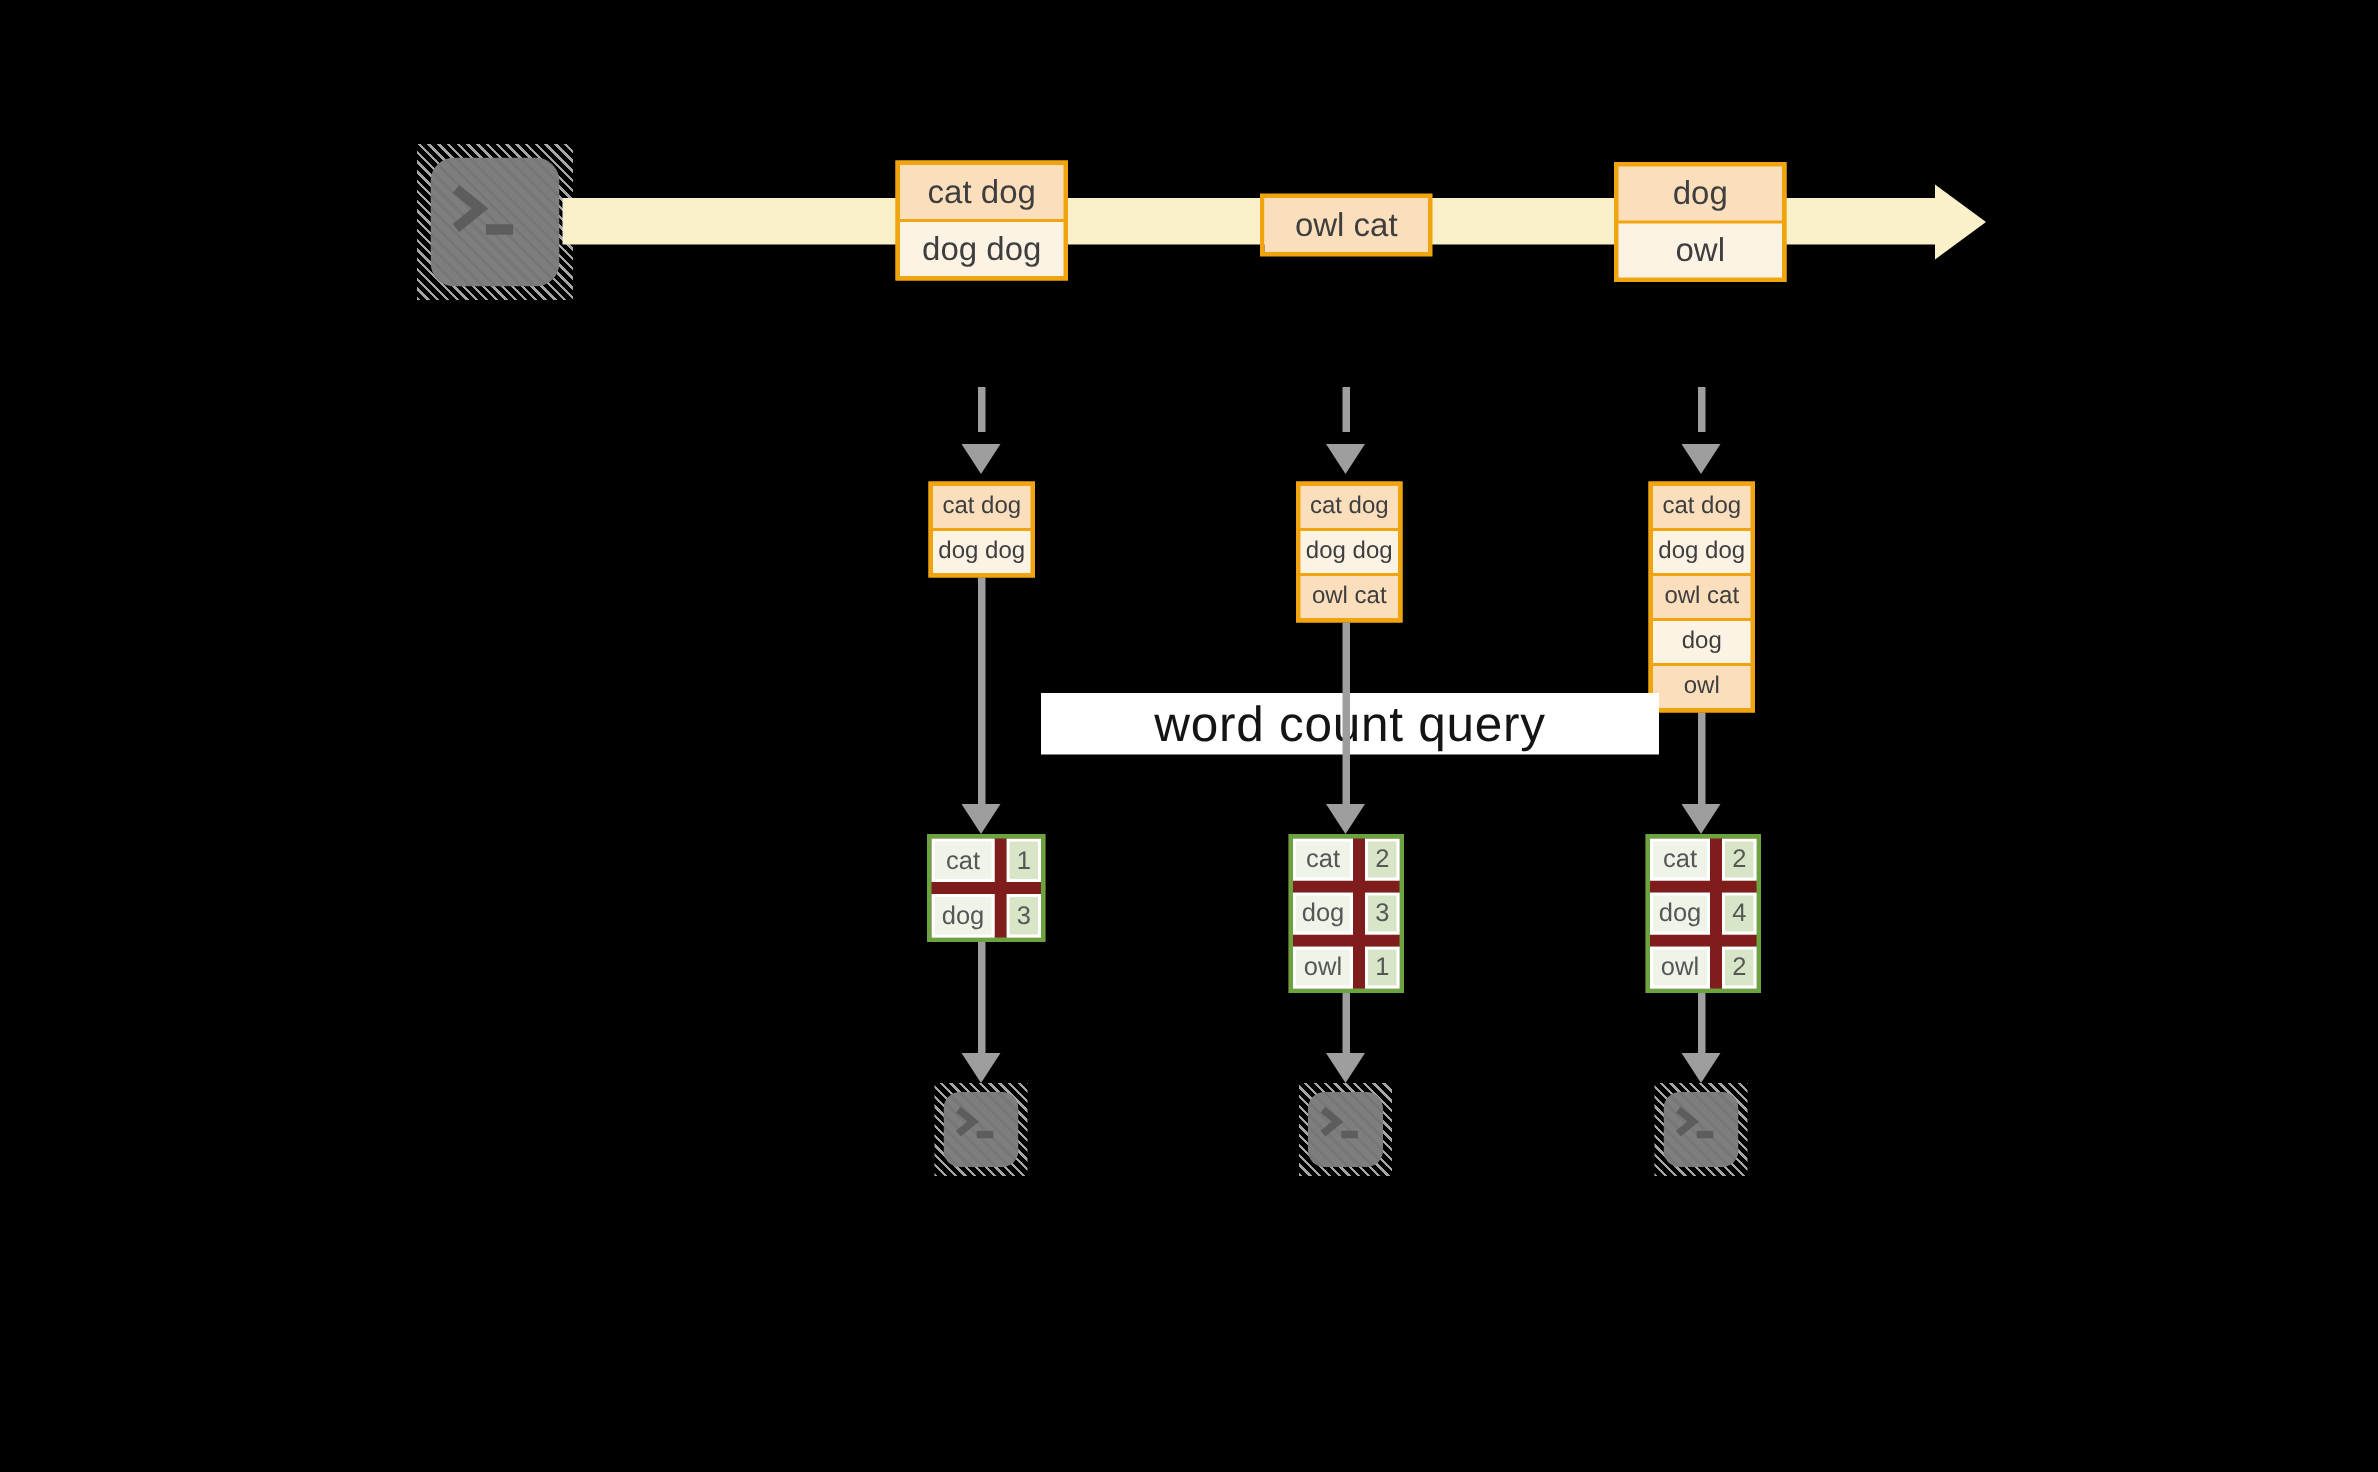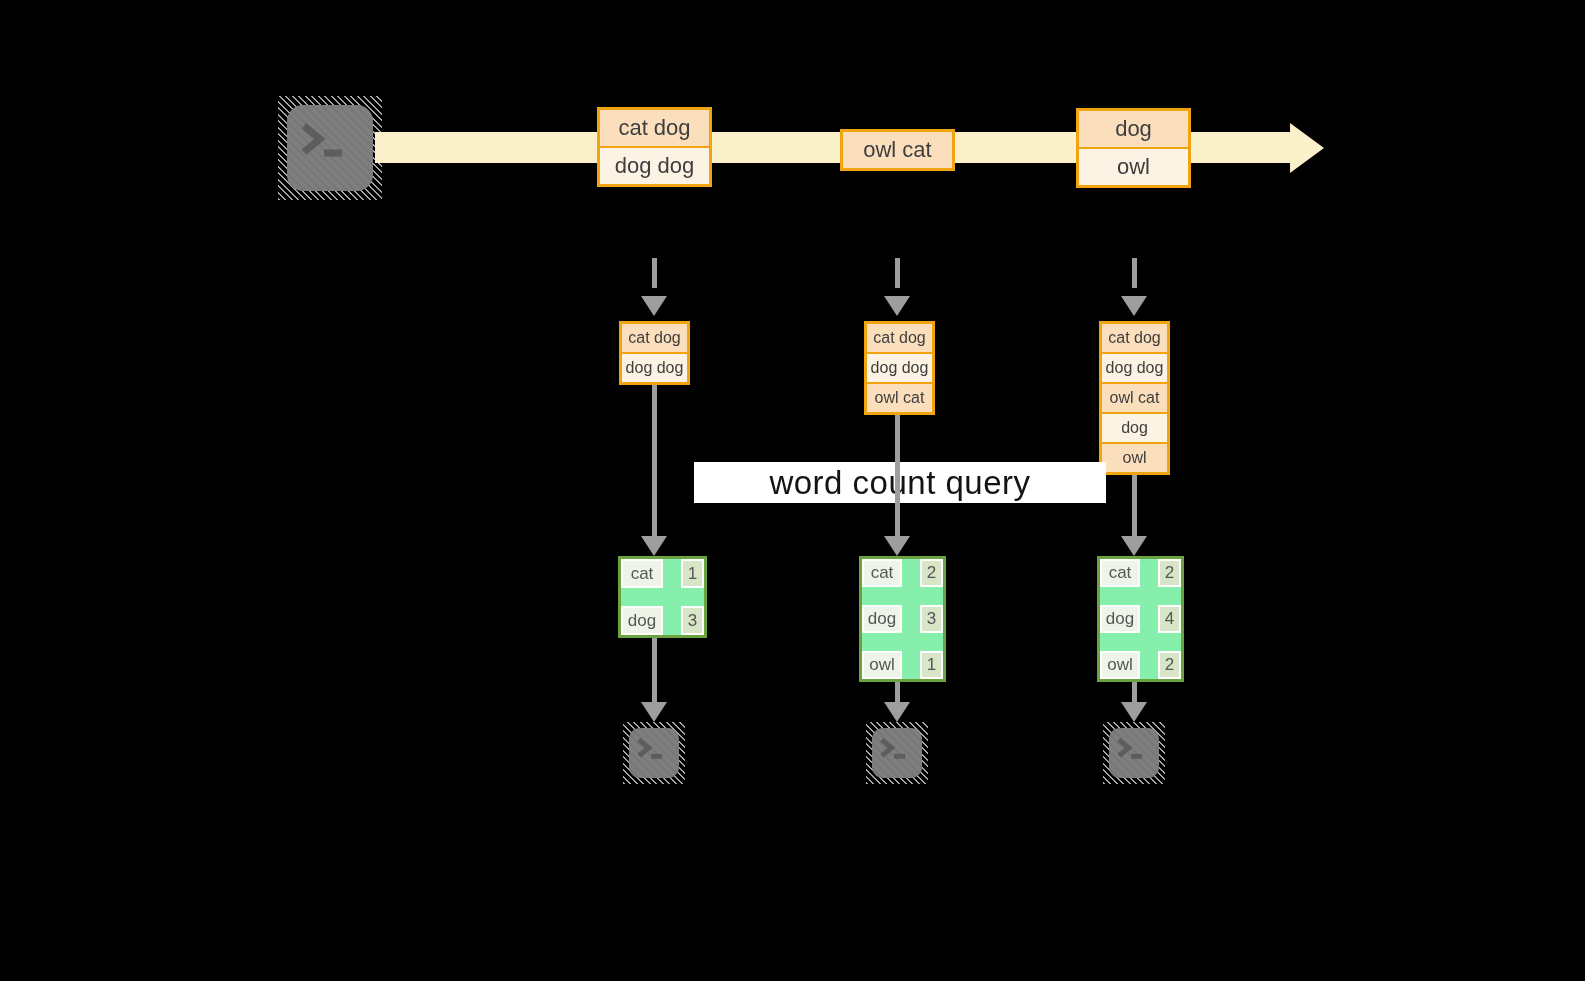--- a/index.html
+++ b/index.html
@@ -54,22 +54,22 @@
 
   
   .banner{
     position:absolute;background:#ffffff;z-index:6;
     display:flex;align-items:center;justify-content:center;
     color:#141414;font-size:33px;letter-spacing:.5px;
   }
 
   
   .gtable{
-    position:absolute;border:3px solid #6aa33f;background:#86efac;
-    display:grid;gap:18px;z-index:4;
+    position:absolute;border:3px solid #6aa33f;background:#7f1d1d;
+    display:grid;gap:8px;z-index:4;
   }
   .gtable .gcell{
     display:flex;align-items:center;justify-content:center;
     box-shadow:inset 0 0 0 2px #ffffff;
     color:#565656;font-size:17px;
   }
   .gtable .gcell:nth-child(odd){background:#eff4e9;}
   .gtable .gcell:nth-child(even){background:#d8e5c6;}
   .gtable.t1{grid-template-columns:42px 23px;grid-auto-rows:29px;}
   .gtable.t2{grid-template-columns:40px 23px;grid-auto-rows:28px;}

